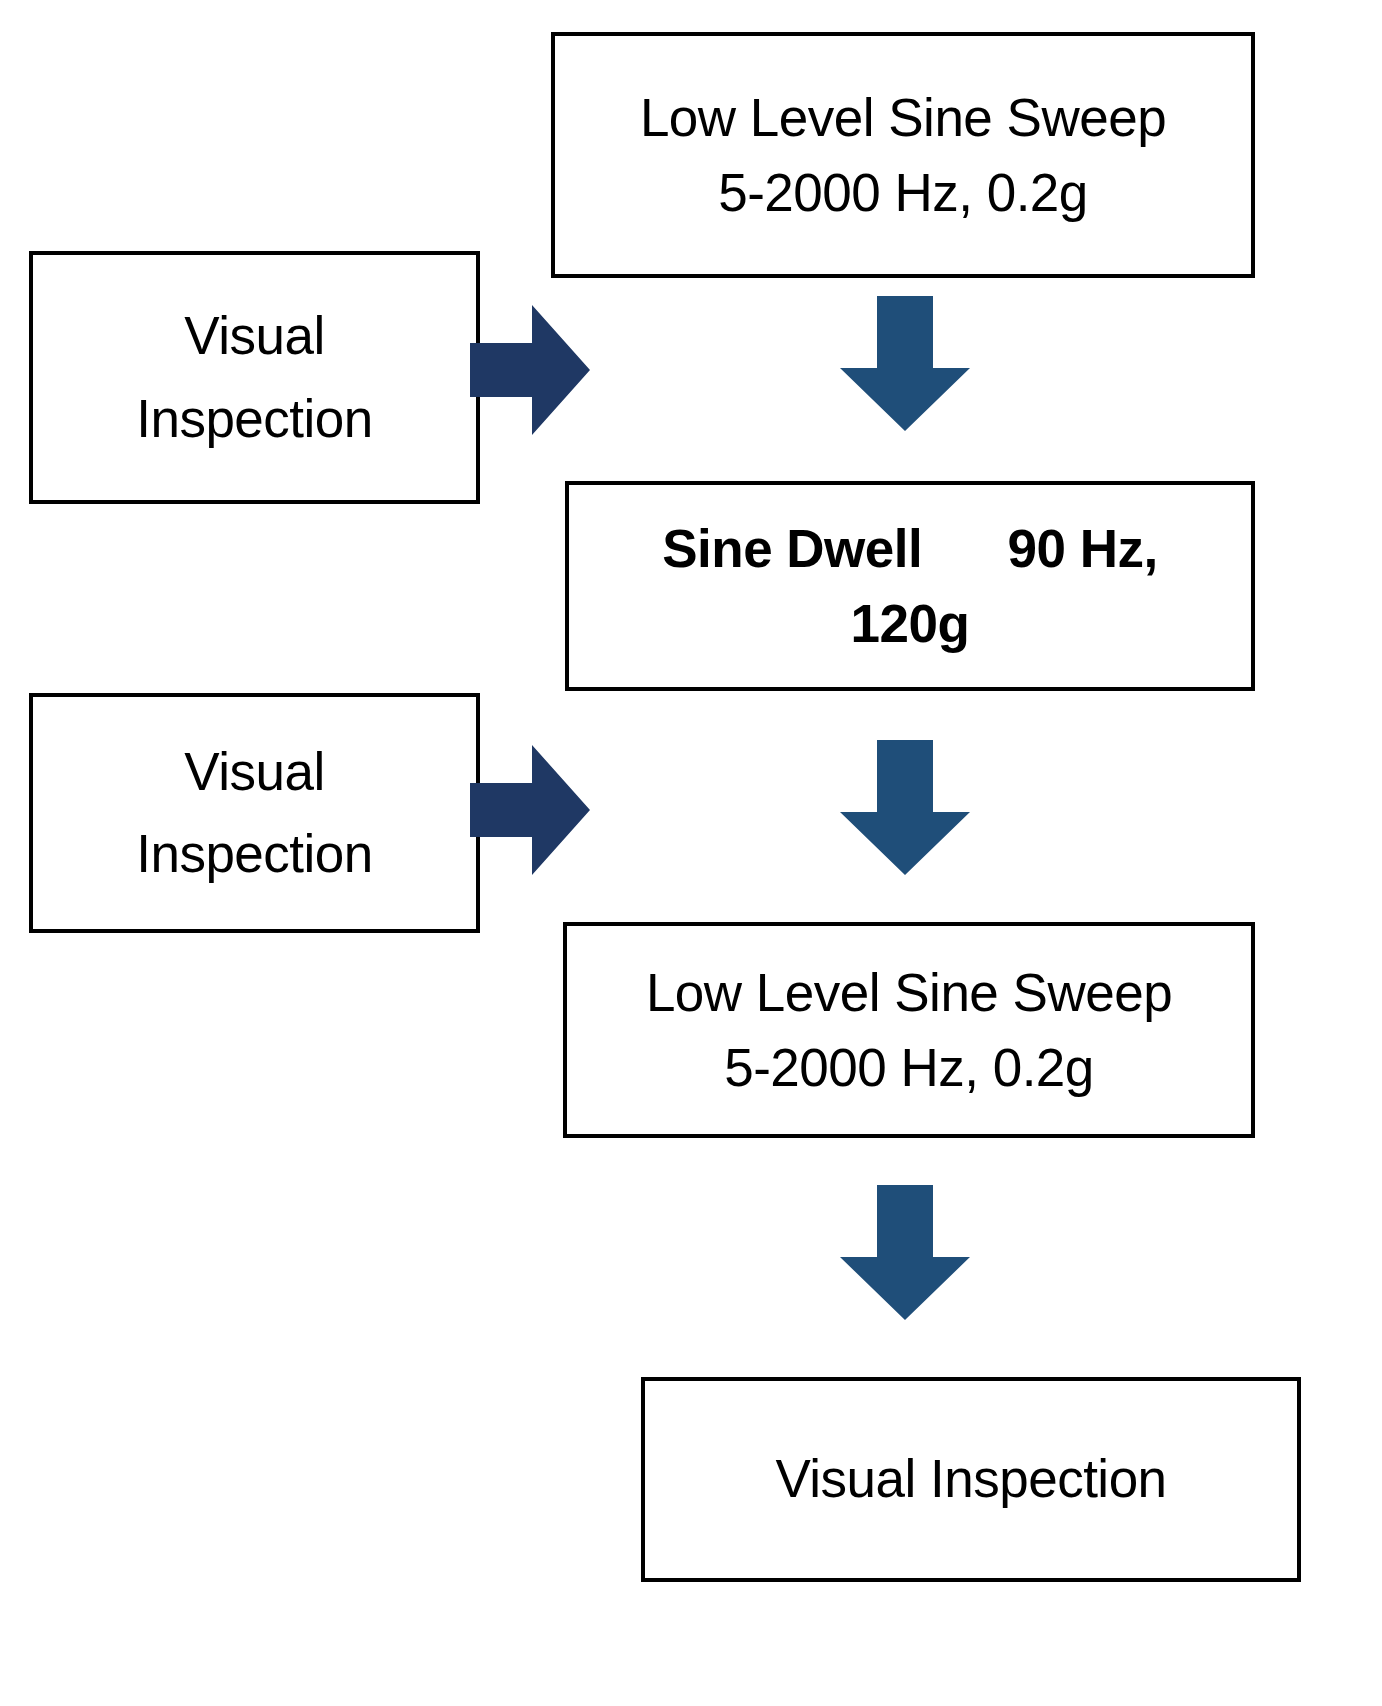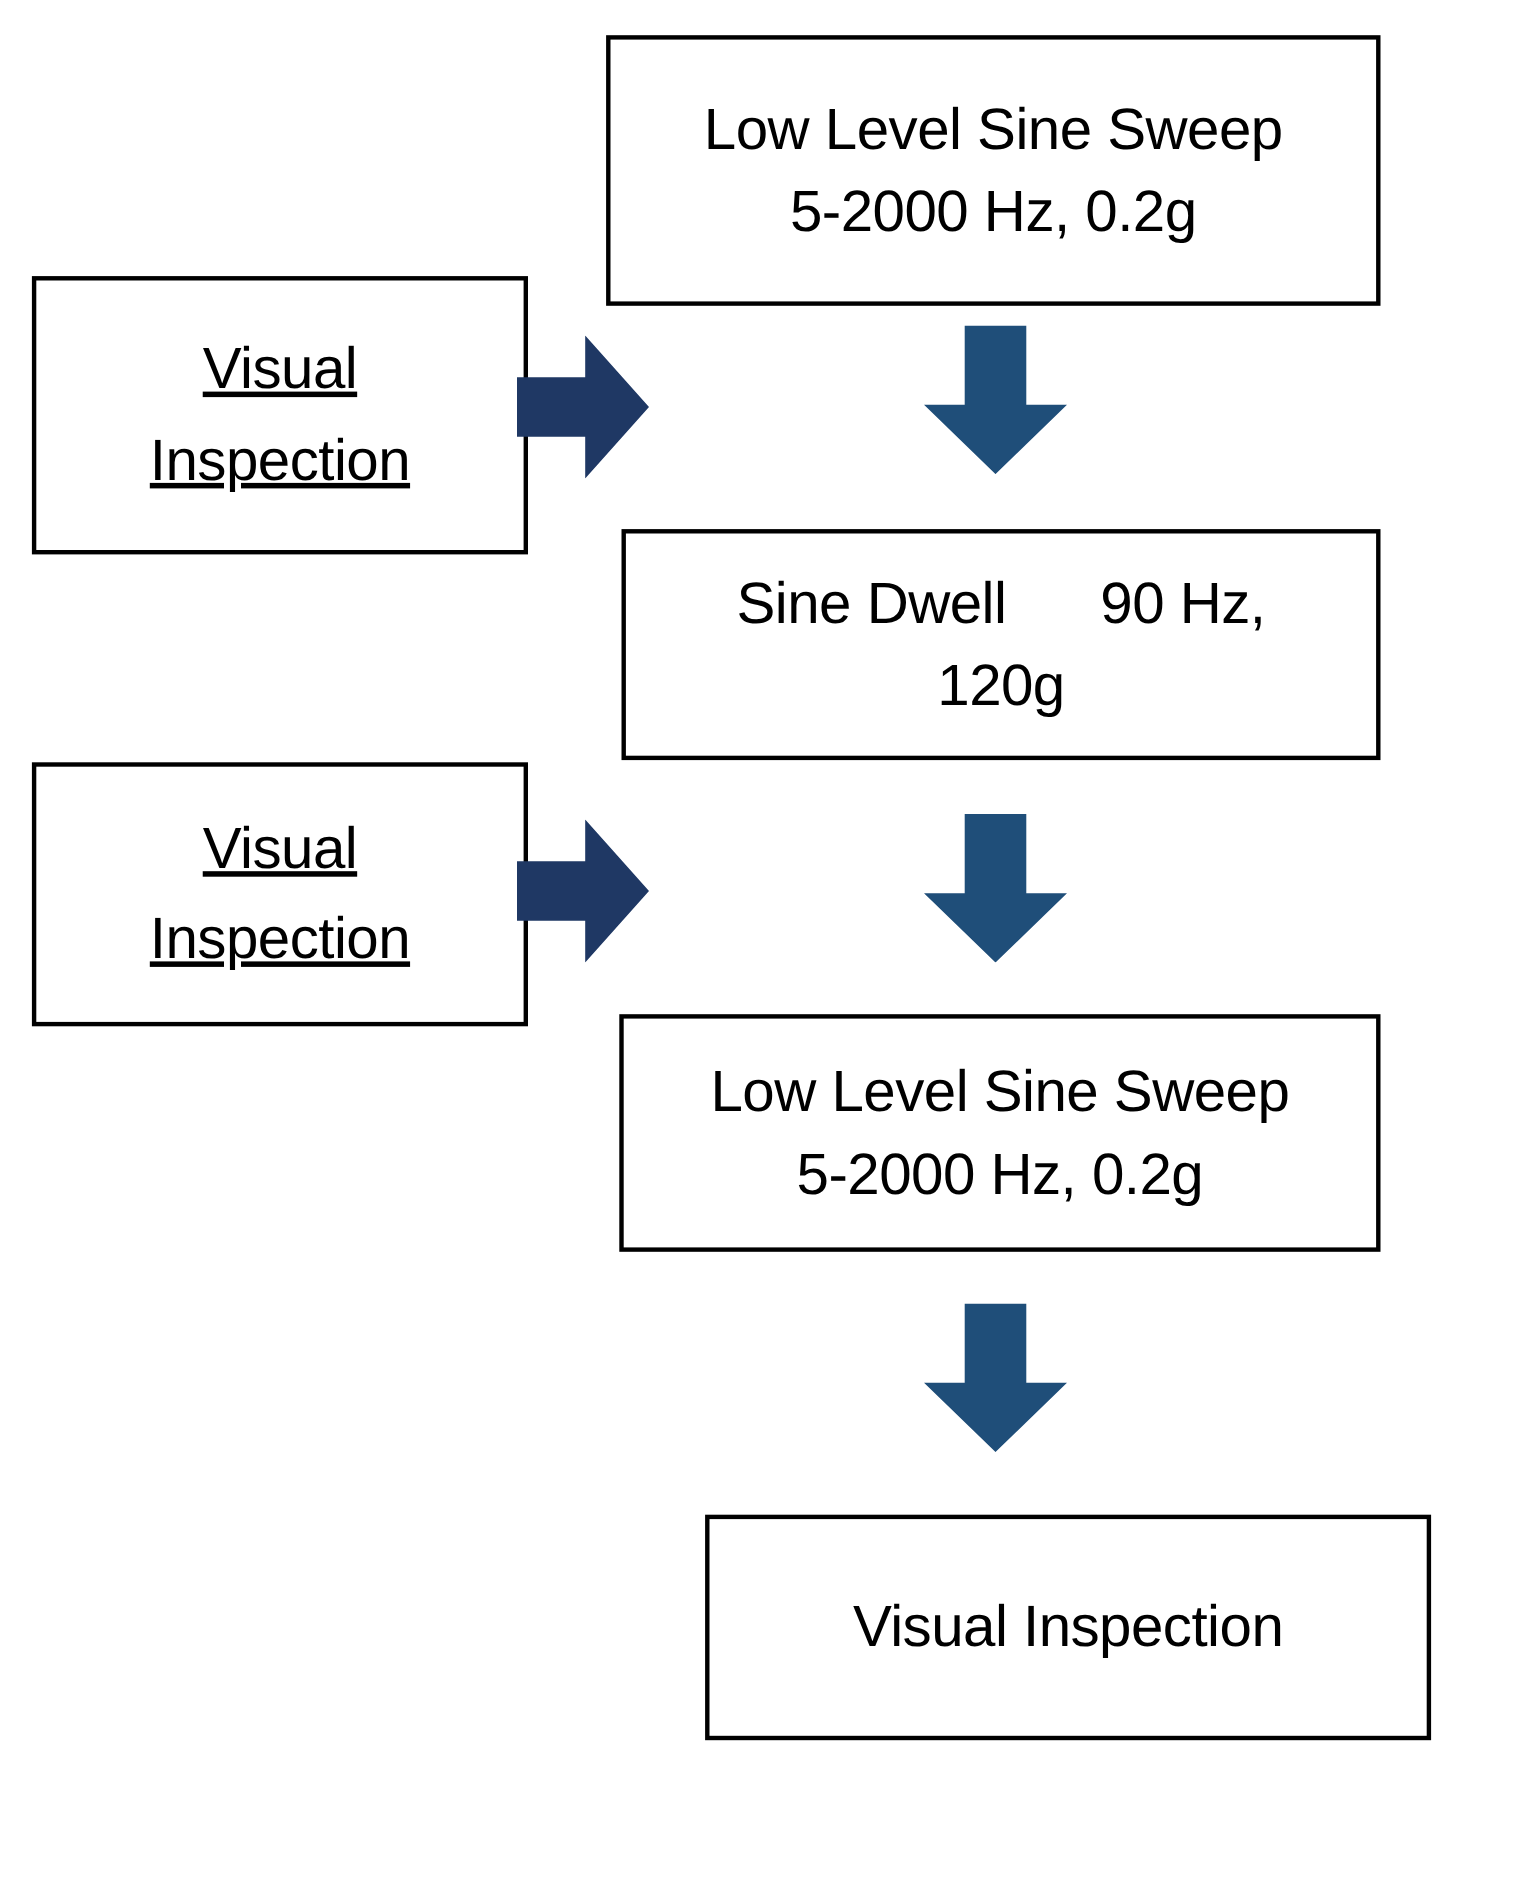--- a/index.html
+++ b/index.html
@@ -41,23 +41,23 @@
   
   #box-sweep-top   { left: 551px;  top: 32px;   width: 704px;  height: 246px; }
   #box-visual-1    { left: 29px;   top: 251px;  width: 451px;  height: 253px; }
   #box-dwell       { left: 565px;  top: 481px;  width: 690px;  height: 210px; }
   #box-visual-2    { left: 29px;   top: 693px;  width: 451px;  height: 240px; }
   #box-sweep-bot   { left: 563px;  top: 922px;  width: 692px;  height: 216px; }
   #box-visual-3    { left: 641px;  top: 1377px; width: 660px;  height: 205px; }
 
   #box-sweep-top .txt,
   #box-sweep-bot .txt { font-size: 53px; line-height: 1.42; }
-  #box-dwell   .txt   { font-size: 53px; line-height: 1.42; }
+  #box-dwell   .txt   { font-size: 53px; line-height: 1.42; font-weight: bold; }
   #box-visual-1 .txt,
-  #box-visual-2 .txt  { font-size: 53px; line-height: 1.55; text-decoration: underline; }
+  #box-visual-2 .txt  { font-size: 53px; line-height: 1.55; }
   #box-visual-3 .txt  { font-size: 53px; line-height: 1.4; }
 
   
   .arrow {
     position: absolute;
     display: block;
   }
   .arrow svg { display: block; }
 
   #arrow-right-1 { left: 470px; top: 305px;  width: 120px; height: 130px; }

